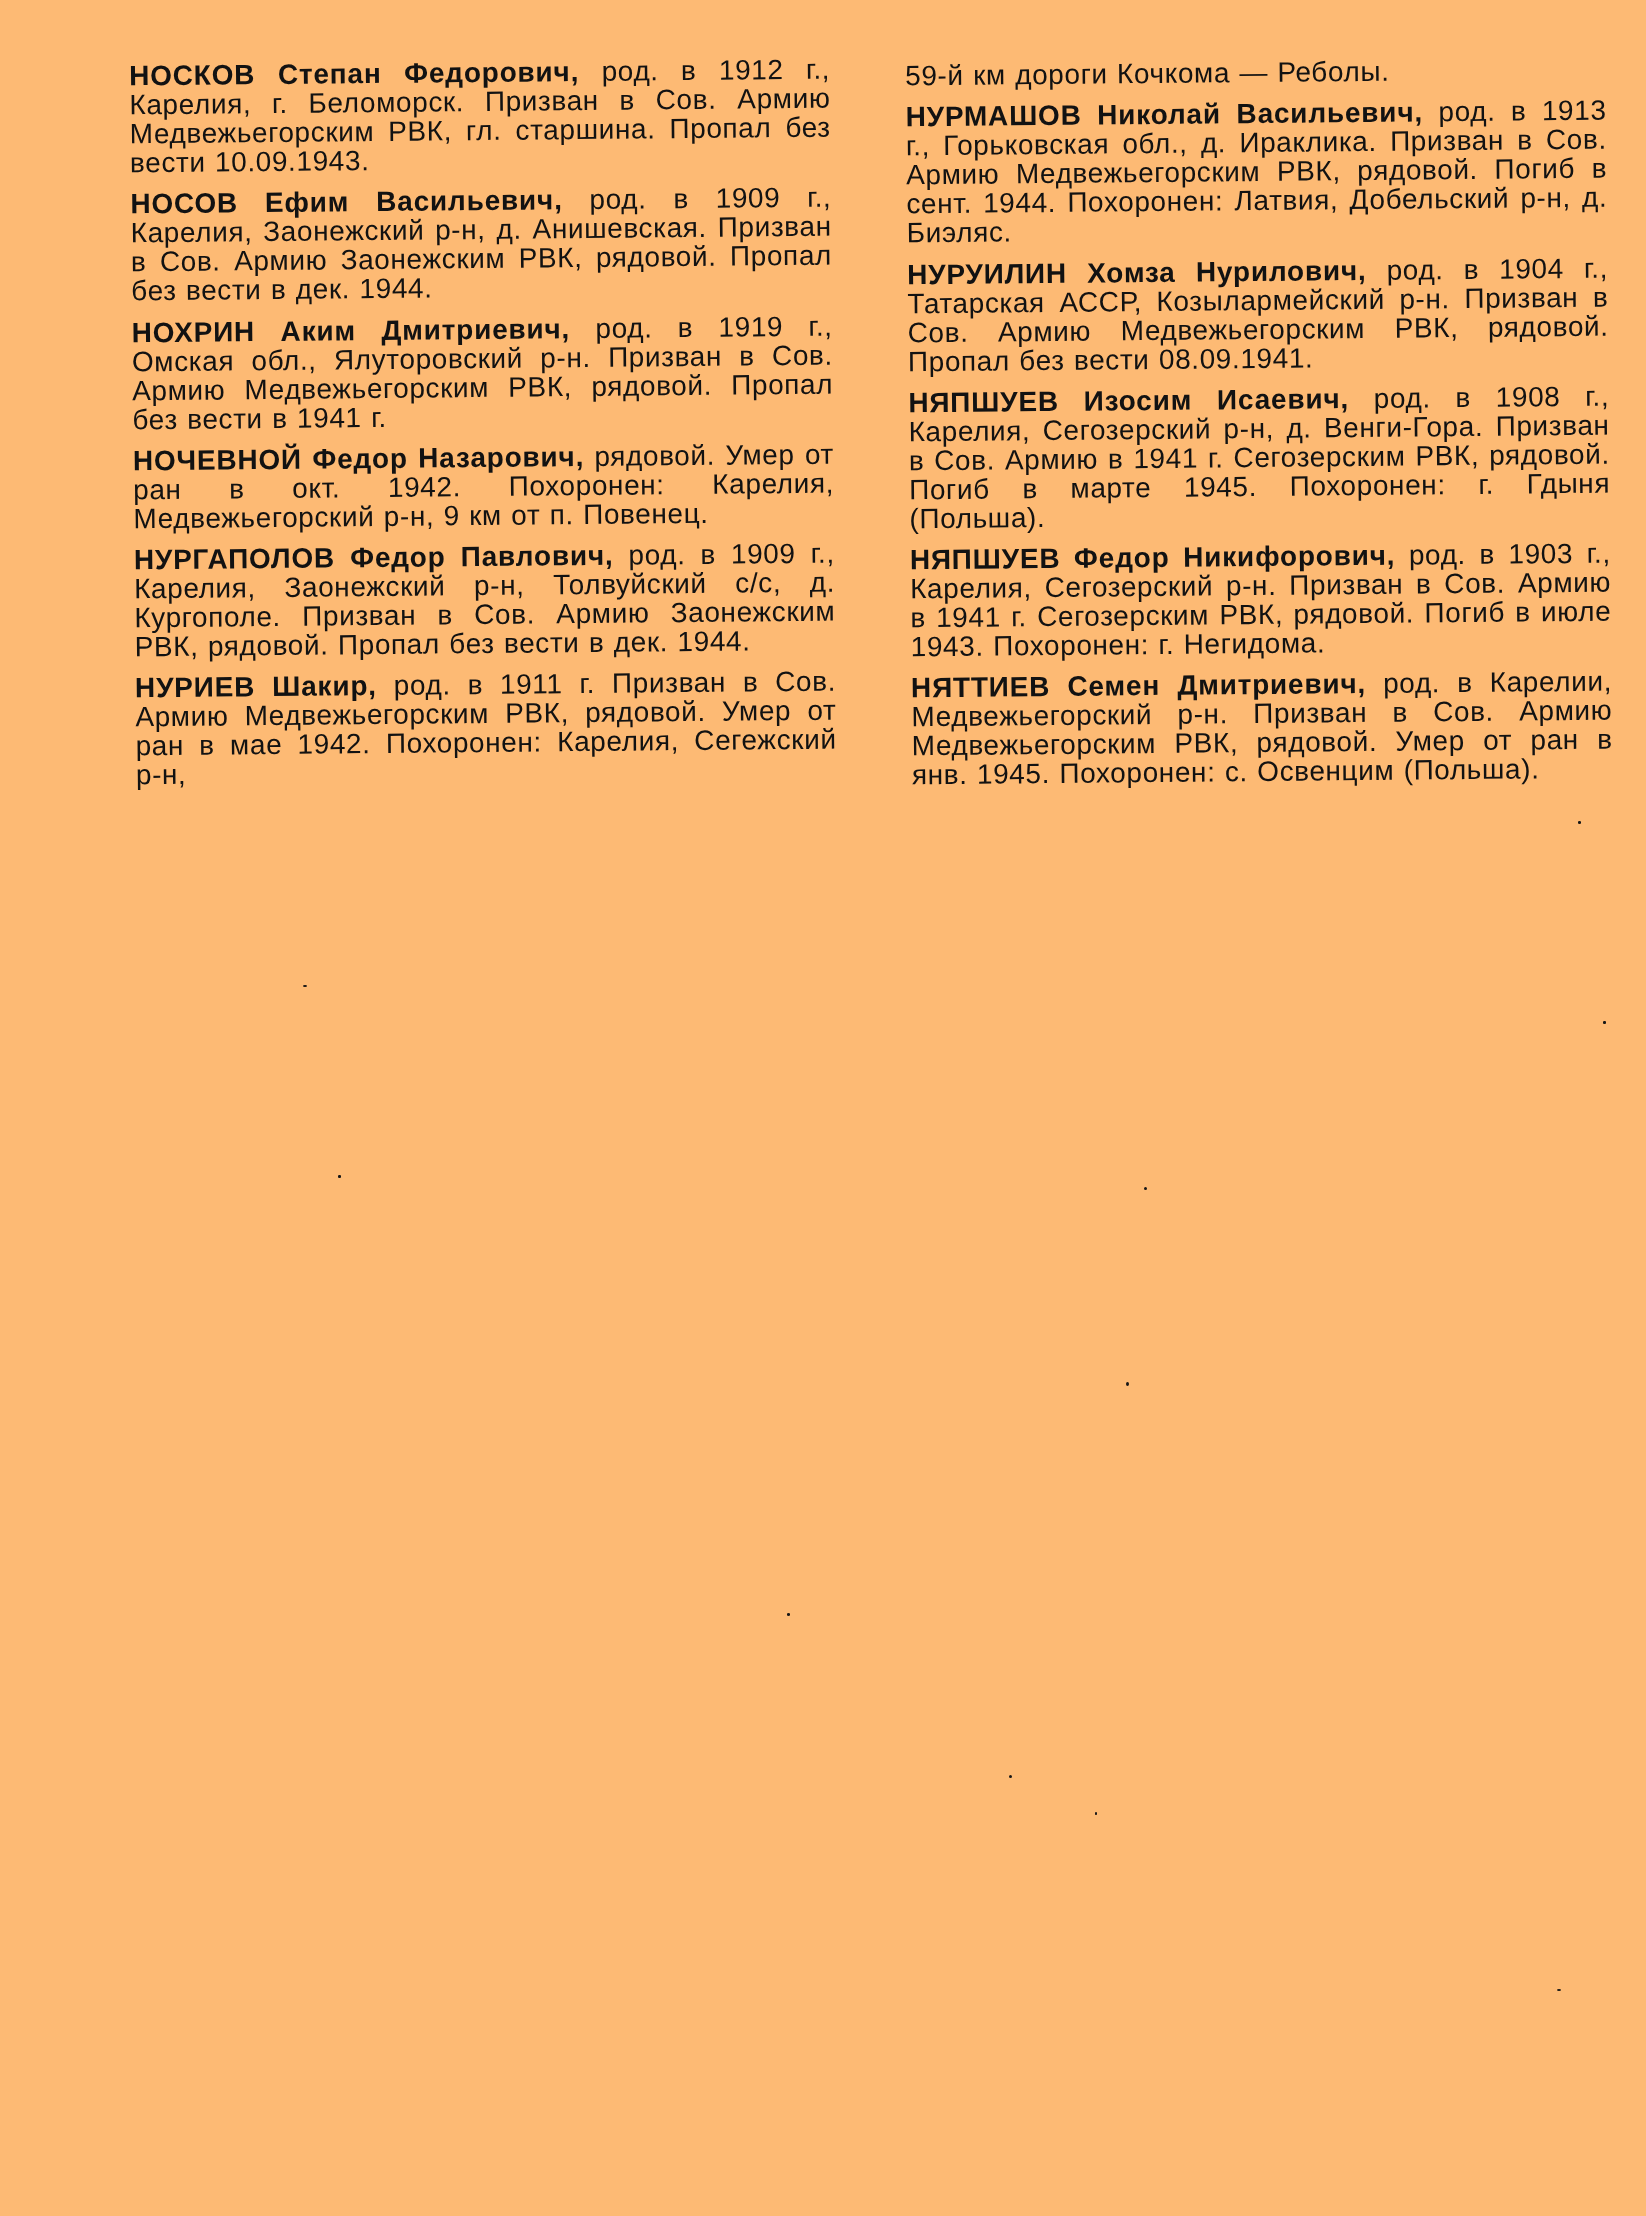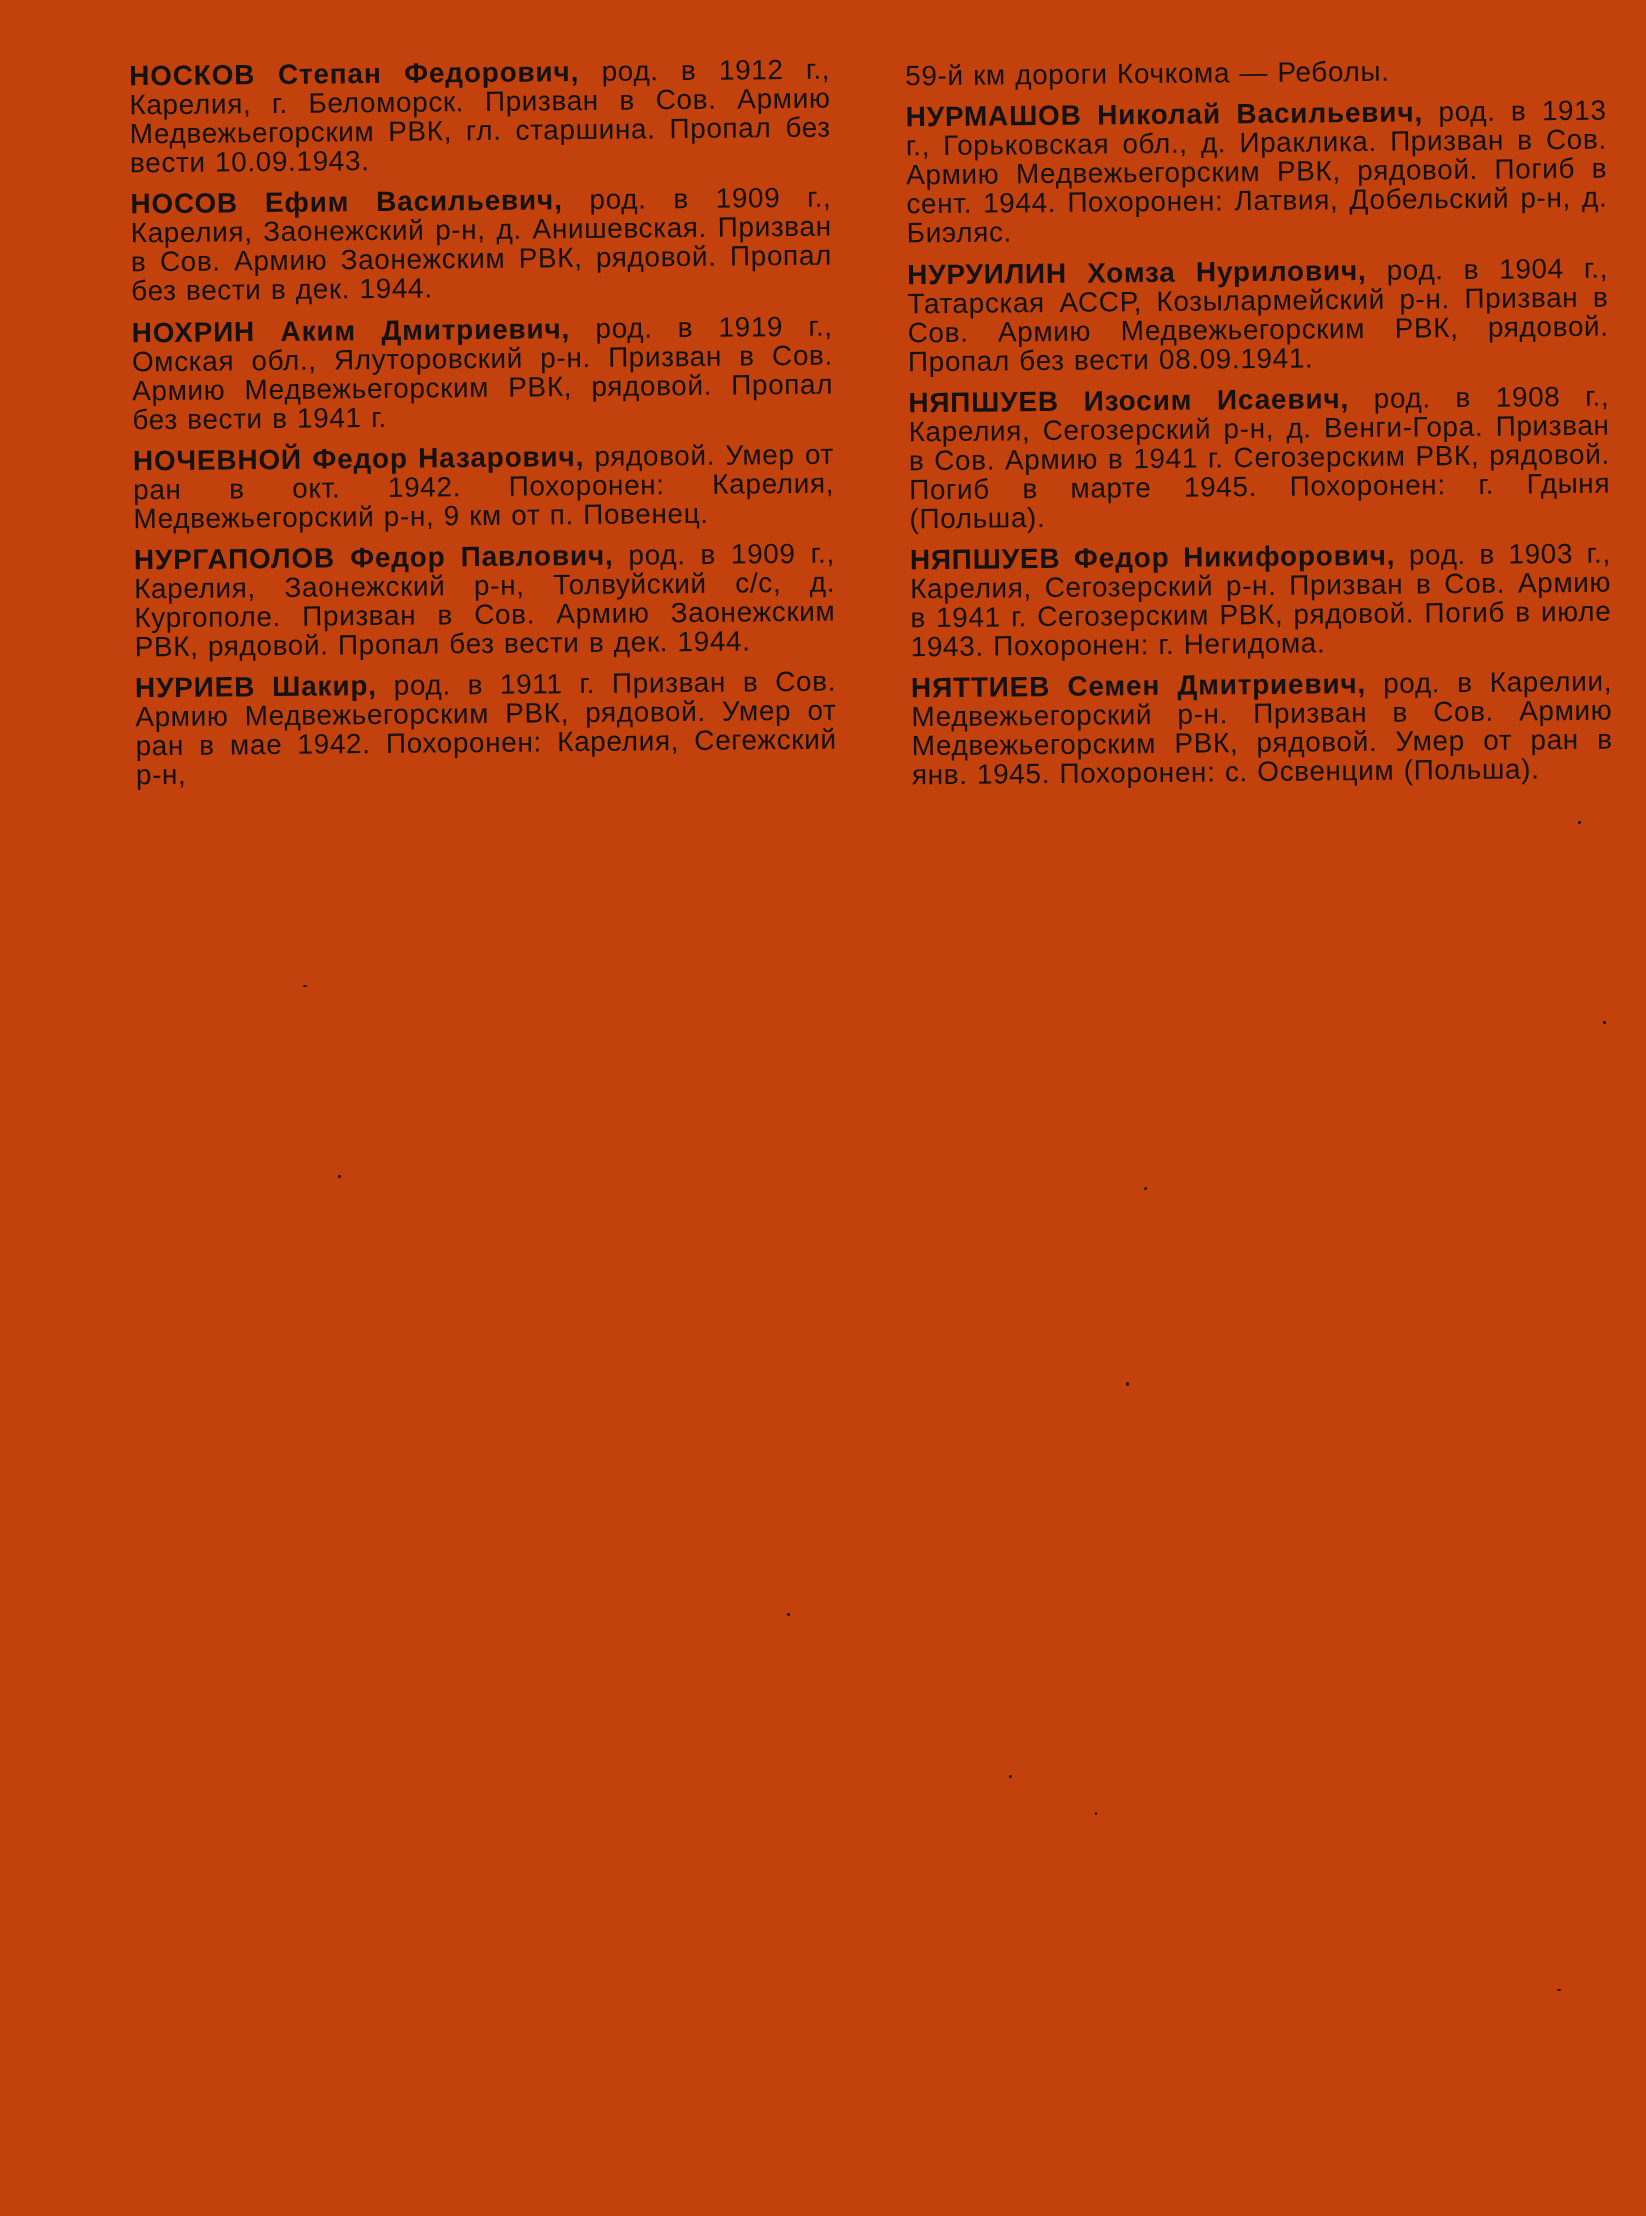--- a/index.html
+++ b/index.html
@@ -4,21 +4,21 @@
 <style>
   html, body {
     margin: 0;
     padding: 0;
     background: #e8e8e8;
   }
   .page {
     position: relative;
     width: 1646px;
     height: 2216px;
-    background: #c2410c;
+    background: #fdba74;
     color: #121212;
     font-family: "Liberation Sans", "DejaVu Sans", sans-serif;
     overflow: hidden;
   }
   .column {
     position: absolute;
     top: 58px;
     width: 701px;
     font-size: 28px;
     line-height: 29px;

